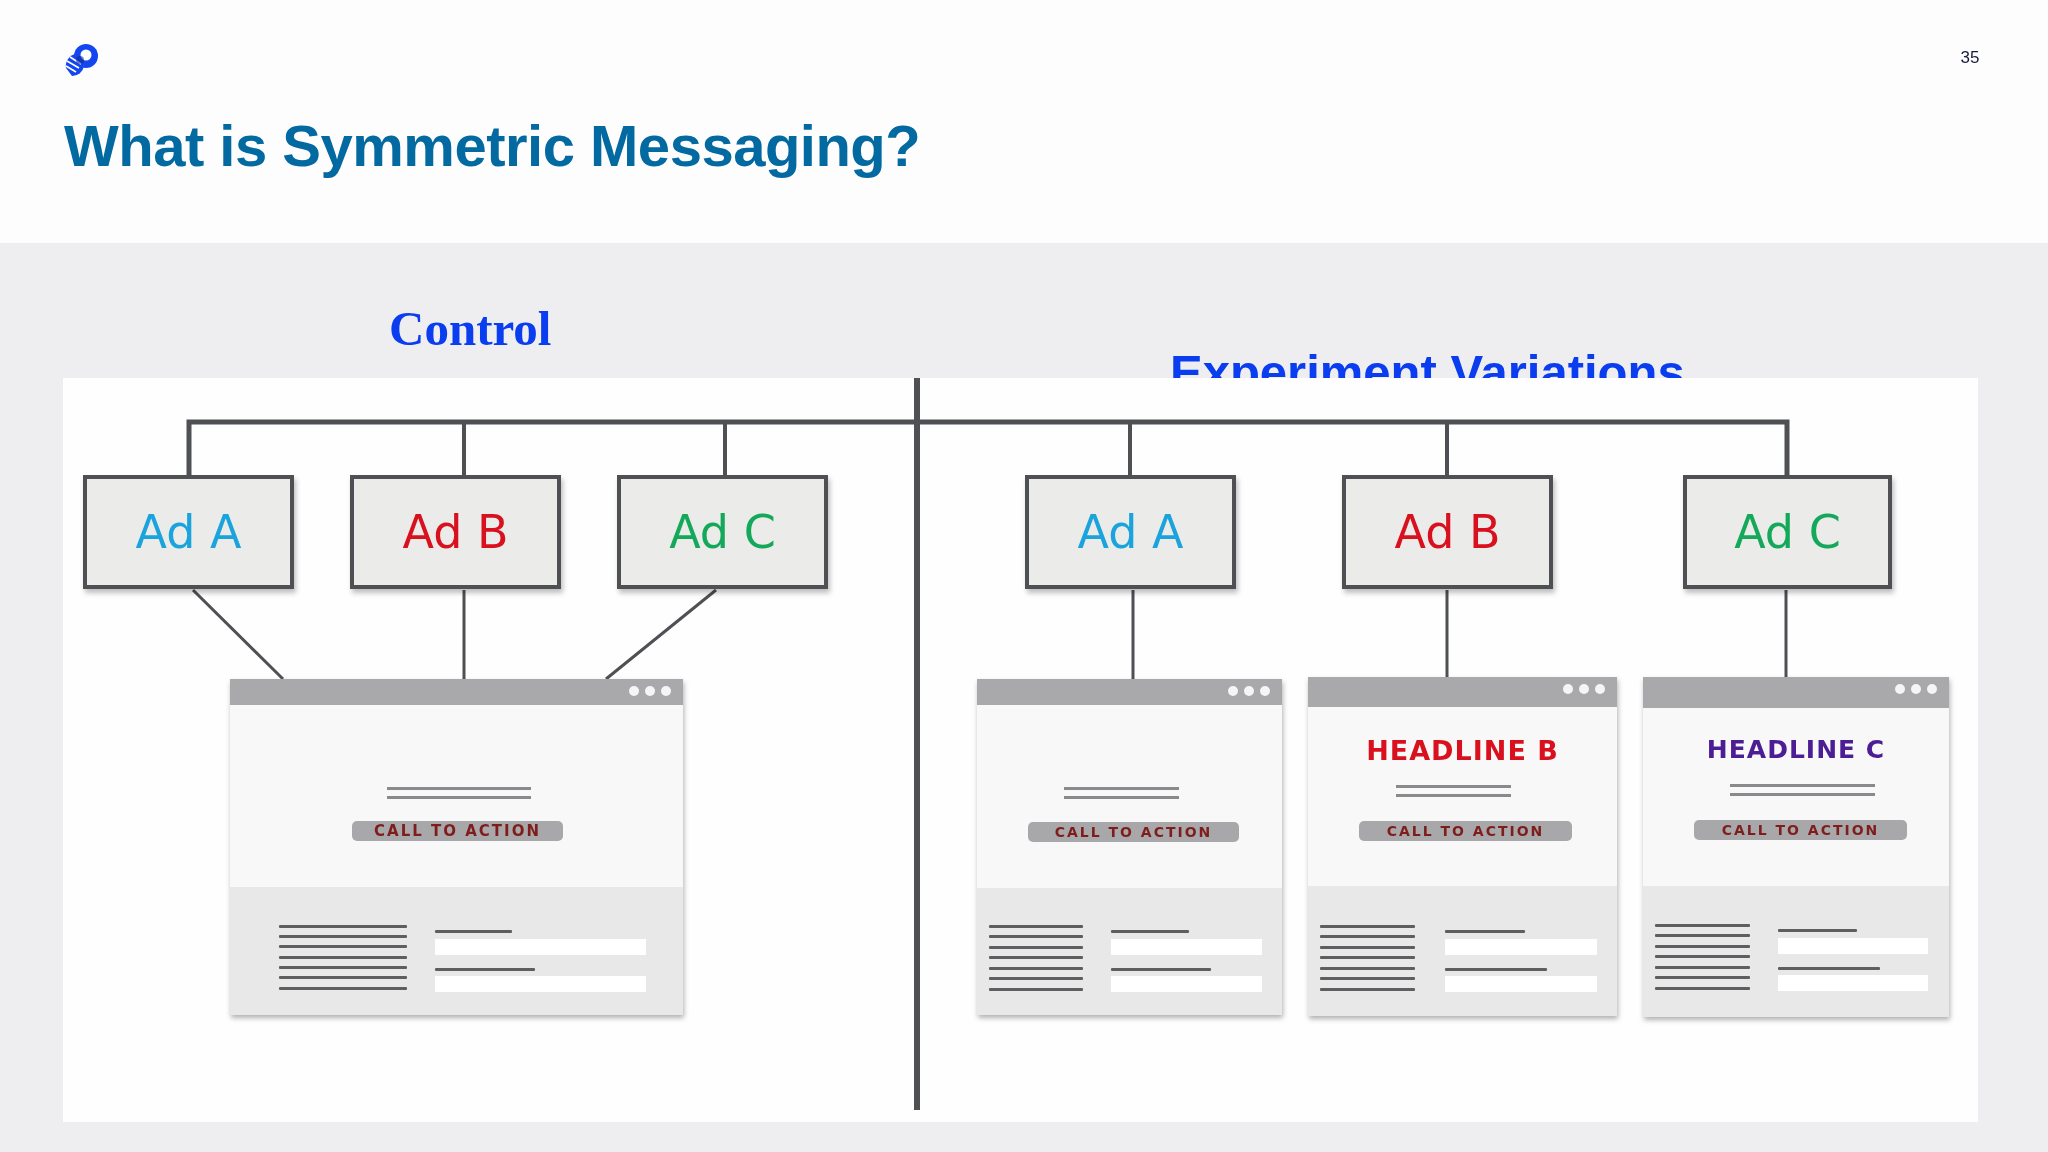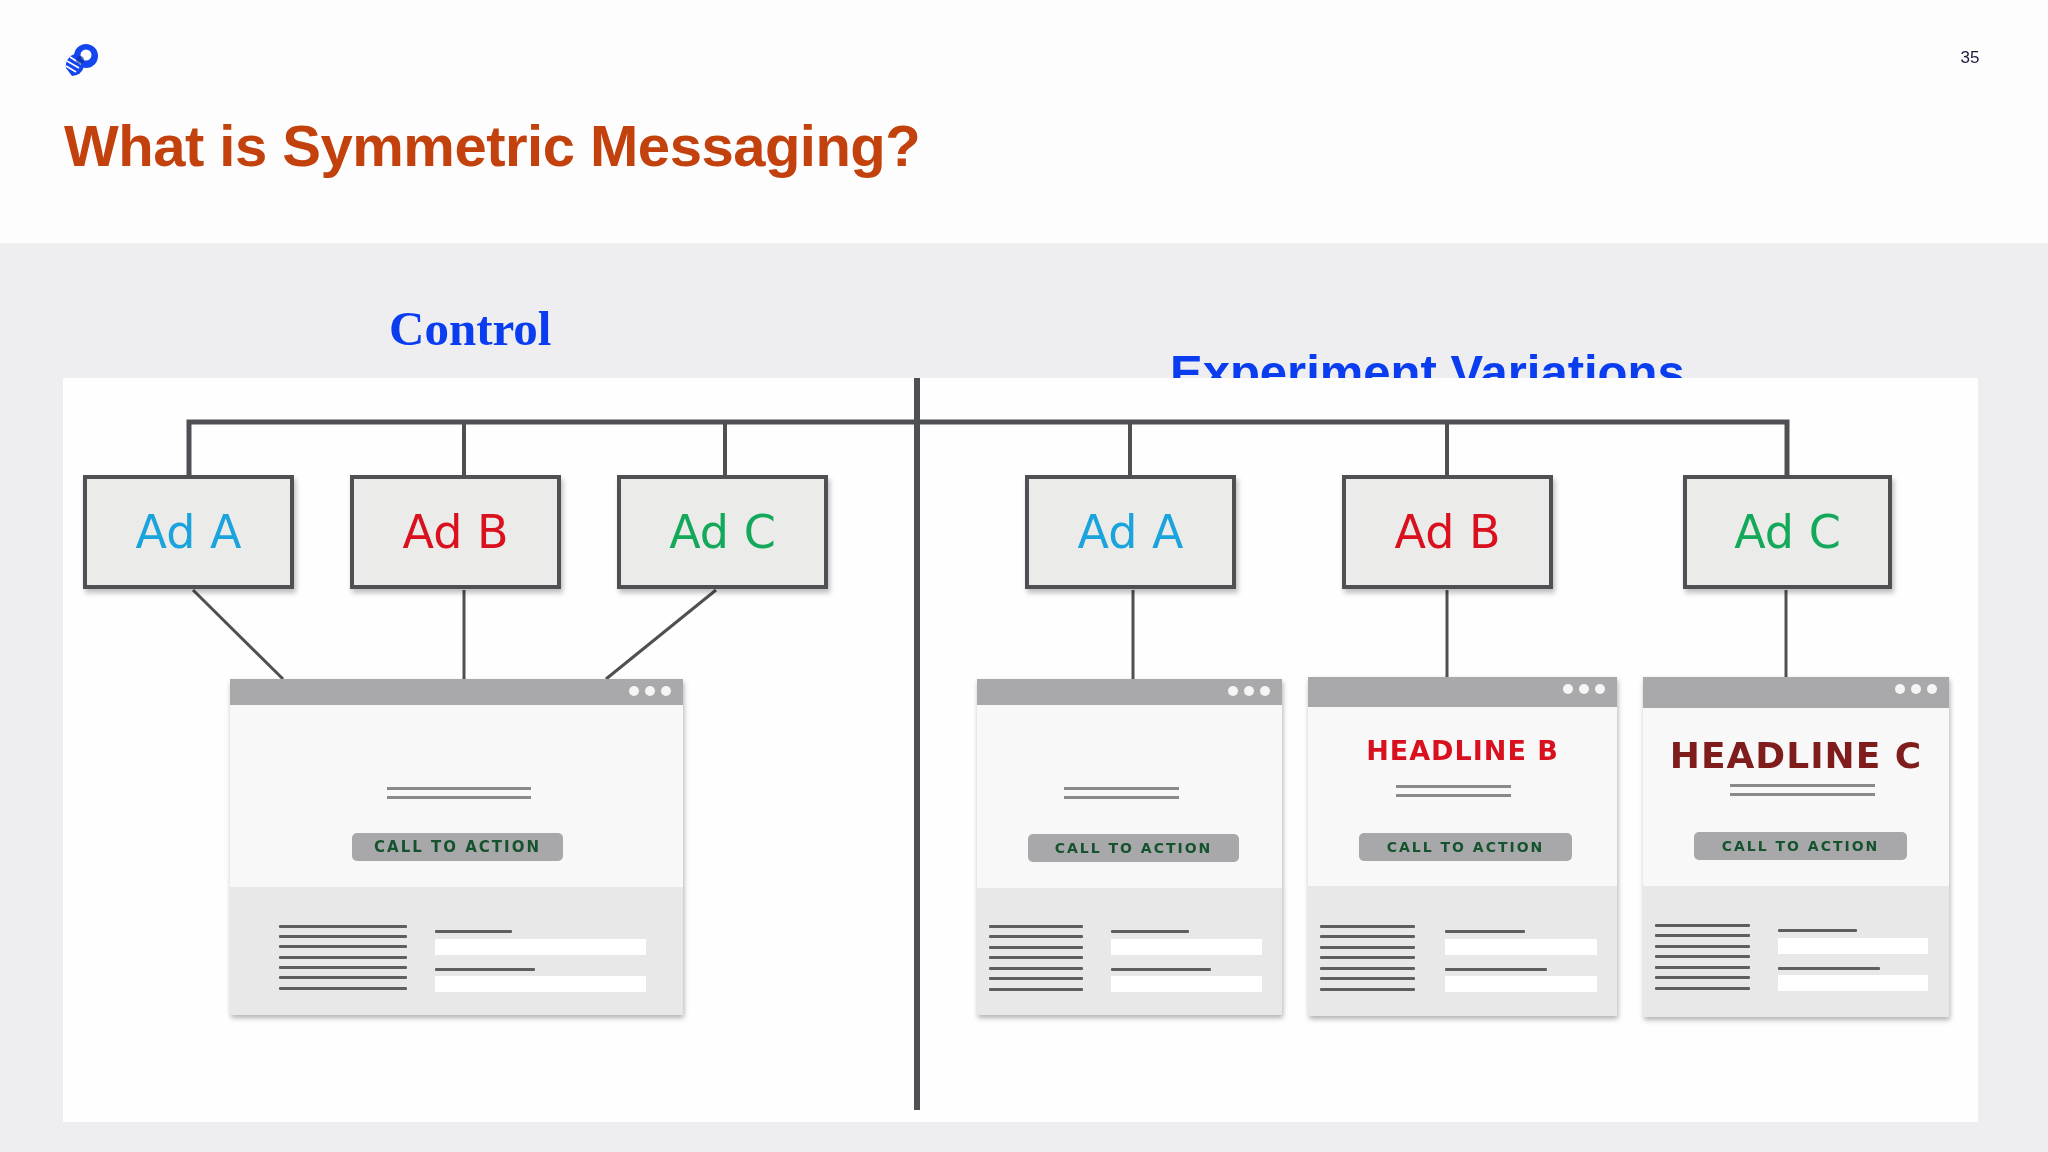--- a/index.html
+++ b/index.html
@@ -2,39 +2,39 @@
 <html><head>
 <meta charset="utf-8">
 <style>
   * { box-sizing: border-box; margin: 0; padding: 0; }
   html, body { width: 2048px; height: 1152px; overflow: hidden; background: #fdfdfe; }
   body { position: relative; font-family: "Liberation Sans", sans-serif; }
 
   .header { position: absolute; left: 0; top: 0; width: 2048px; height: 243px; background: #fdfdfe; }
   .logo { position: absolute; left: 62px; top: 40px; width: 42px; height: 40px; }
   .page-num { position: absolute; left: 1950px; top: 48px; width: 40px; font-size: 17px; color: #1a1a3a; text-align: center; }
-  .title { position: absolute; left: 64px; top: 112px; font-size: 58px; font-weight: 700; color: #c2410c; letter-spacing: -0.5px; white-space: nowrap; }
+  .title { position: absolute; left: 64px; top: 112px; font-size: 58px; font-weight: 700; color: #0369a1; letter-spacing: -0.5px; white-space: nowrap; }
 
   .band { position: absolute; left: 0; top: 243px; width: 2048px; height: 909px; background: #eeeef0; }
   .section-heading { position: absolute; top: 300px; font-size: 49px; font-weight: 700; color: #0a3cf0; white-space: nowrap; }
   .h-control { left: 389px; font-family: Liberation Serif, serif; }
   .h-experiment { left: 1170px; margin-top: 44px; }
 
   .frame { position: absolute; left: 63px; top: 378px; width: 1915px; height: 744px; background: #fefefe; }
   .diagram-svg { position: absolute; left: 0; top: 0; width: 2048px; height: 1152px; }
 
   .ad-box { position: absolute; height: 114px; background: #ebebe9; border: 4px solid #4f5054; box-shadow: 2px 4px 5px rgba(0,0,0,0.25); display: flex; align-items: center; justify-content: center; font-family: "DejaVu Sans", sans-serif; font-size: 46px; font-weight: 400; }
 
   .browser { position: absolute; background: #f8f8f9; box-shadow: 1px 3px 5px rgba(0,0,0,0.3); }
   .browser .topbar { position: absolute; left: 0; top: 0; right: 0; height: 26px; background: #a9a9ab; }
   .browser .dots { position: absolute; right: 12px; top: 7px; display: flex; gap: 6px; }
   .browser .dot { width: 10px; height: 10px; border-radius: 50%; background: #f5f5f5; }
   .browser .headline { position: absolute; left: 0; right: 0; text-align: center; font-family: "DejaVu Sans", sans-serif; font-weight: 700; letter-spacing: 1px; white-space: nowrap; }
   .browser .rule { position: absolute; height: 3px; background: #8a8a8c; }
-  .browser .cta { position: absolute; height: 28px; background: #a8a8aa; border-radius: 5px; color: #14532d; font-family: "DejaVu Sans", sans-serif; font-weight: 700; font-size: 15px; letter-spacing: 2px; display: flex; align-items: center; justify-content: center; white-space: nowrap; margin-top: 12px; }
+  .browser .cta { position: absolute; height: 20px; background: #a8a8aa; border-radius: 5px; color: #7f1d1d; font-family: "DejaVu Sans", sans-serif; font-weight: 700; font-size: 15px; letter-spacing: 2px; display: flex; align-items: center; justify-content: center; white-space: nowrap; }
   .browser .lower { position: absolute; left: 0; right: 0; bottom: 0; background: #e8e8e8; }
   .browser .tline { position: absolute; height: 3px; background: #5e5e60; border-radius: 1px; }
   .browser .field { position: absolute; height: 16px; background: #ffffff; }
 </style>
 </head>
 <body>
 
 <div class="header">
   <svg class="logo" viewBox="0 0 42 40">
     <circle cx="24" cy="16" r="12" fill="#1446f0"></circle>
@@ -181,21 +181,21 @@
 </div>
 
 <div class="browser" style="left:1643px; top:677px; width:306px; height:340px;">
   <div class="topbar" style="height:31px;">
     <div class="dots">
         <span class="dot"></span>
         <span class="dot"></span>
         <span class="dot"></span>
       </div>
   </div>
-  <div class="headline" style="top:58px; font-size:36px; color:#7f1d1d;">HEADLINE C</div>
+  <div class="headline" style="top:58px; font-size:25px; color:#4c1d95;">HEADLINE C</div>
   <div class="rule" style="left:87px; width:145px; top:107px;"></div>
   <div class="rule" style="left:87px; width:145px; top:116px;"></div>
   <div class="cta" style="left:51px; width:213px; top:143px; font-size:14px;">CALL TO ACTION</div>
   <div class="lower" style="height:131px;">
     <div class="tline" style="left:12px; width:95px; top:38px;"></div>
     <div class="tline" style="left:12px; width:95px; top:48px;"></div>
     <div class="tline" style="left:12px; width:95px; top:59px;"></div>
     <div class="tline" style="left:12px; width:95px; top:69px;"></div>
     <div class="tline" style="left:12px; width:95px; top:80px;"></div>
     <div class="tline" style="left:12px; width:95px; top:90px;"></div>

